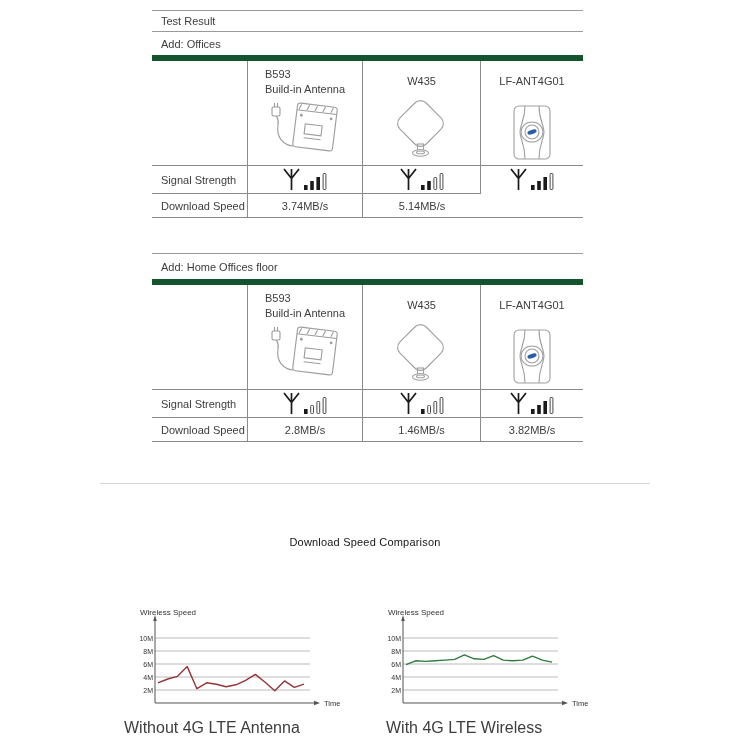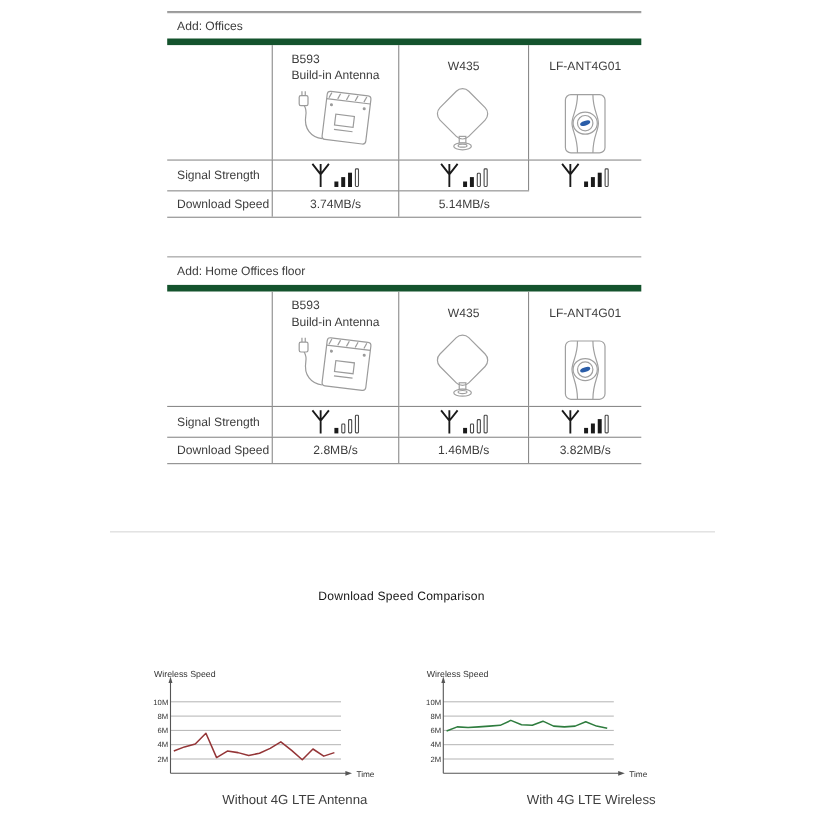--- a/index.html
+++ b/index.html
@@ -36,29 +36,30 @@
   .pimg-lf{bottom:3px;}
   .signal-cell svg{display:block;}
   #light-divider{position:absolute;left:100px;top:483px;width:550px;height:1px;background:#d8d8d8;}
   #cmp-heading{
     position:absolute;left:0;top:536px;width:730px;text-align:center;
     font-size:11px;color:#161616;letter-spacing:.2px;
   }
   .chart-block{position:absolute;top:606px;width:210px;}
   #chart-left{left:138px;}
   #chart-right{left:386px;}
-  .chart-caption{margin-top:5px;width:210px;text-align:right;font-size:12px;color:#3d3d3d;}
+  .chart-caption{margin-top:5px;width:210px;text-align:left;font-size:16px;color:#3d3d3d;}
   #chart-left .chart-caption{transform:translateX(-14px);}
 </style>
 </head>
 <body>
 
 <div id="content">
 
   <div class="rule rule-top"></div>
+  <div class="section-label lbl-a">Test Result</div>
   <div class="rule"></div>
   <div class="section-label lbl-b">Add: Offices</div>
 
   <div class="cmp-table">
     <div class="cell colline"></div>
     <div class="cell colline product-cell">
       <div class="pname two-line">
         <div>B593</div>
         <div>Build-in Antenna</div>
       </div>

